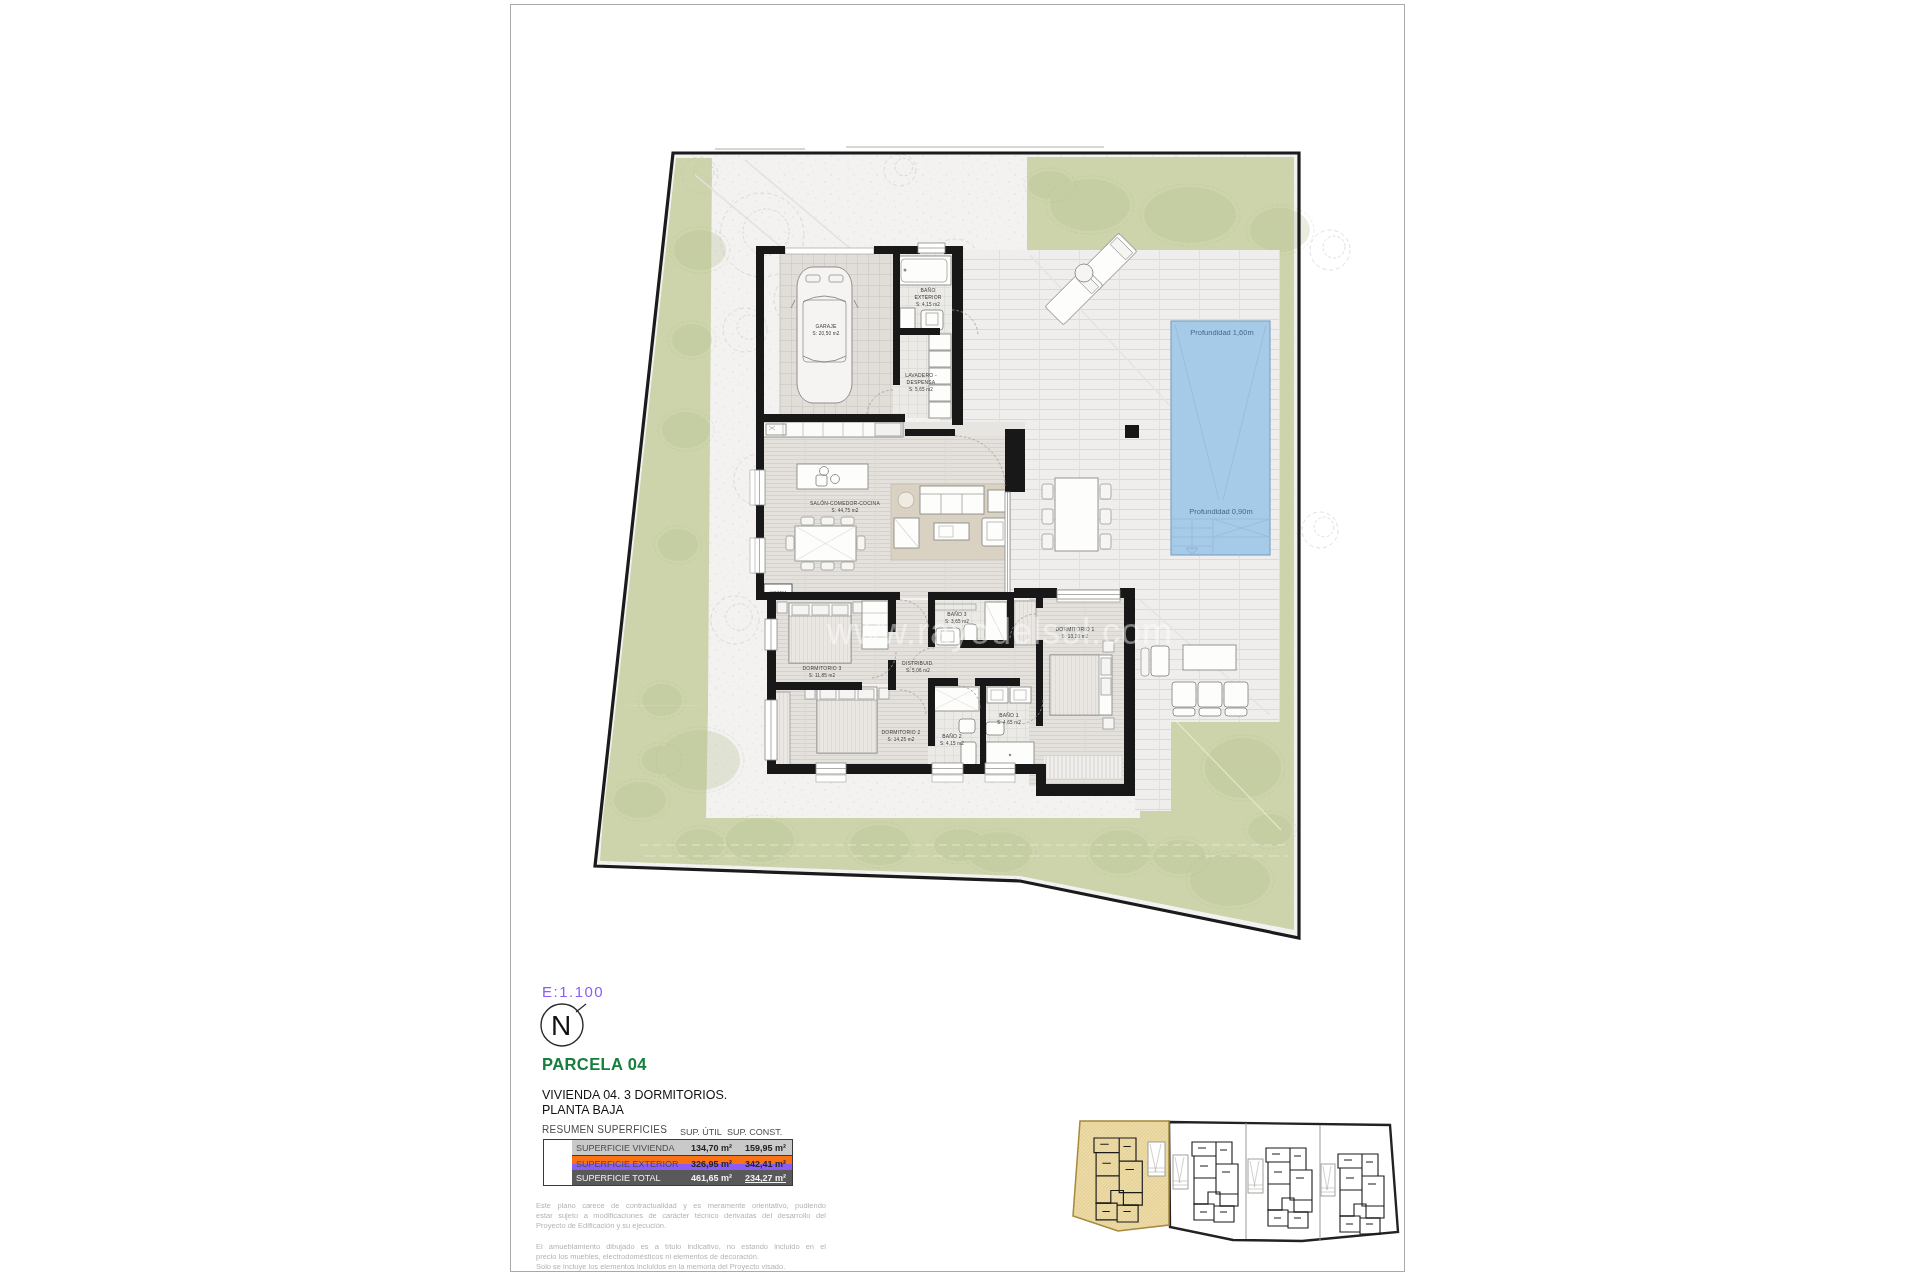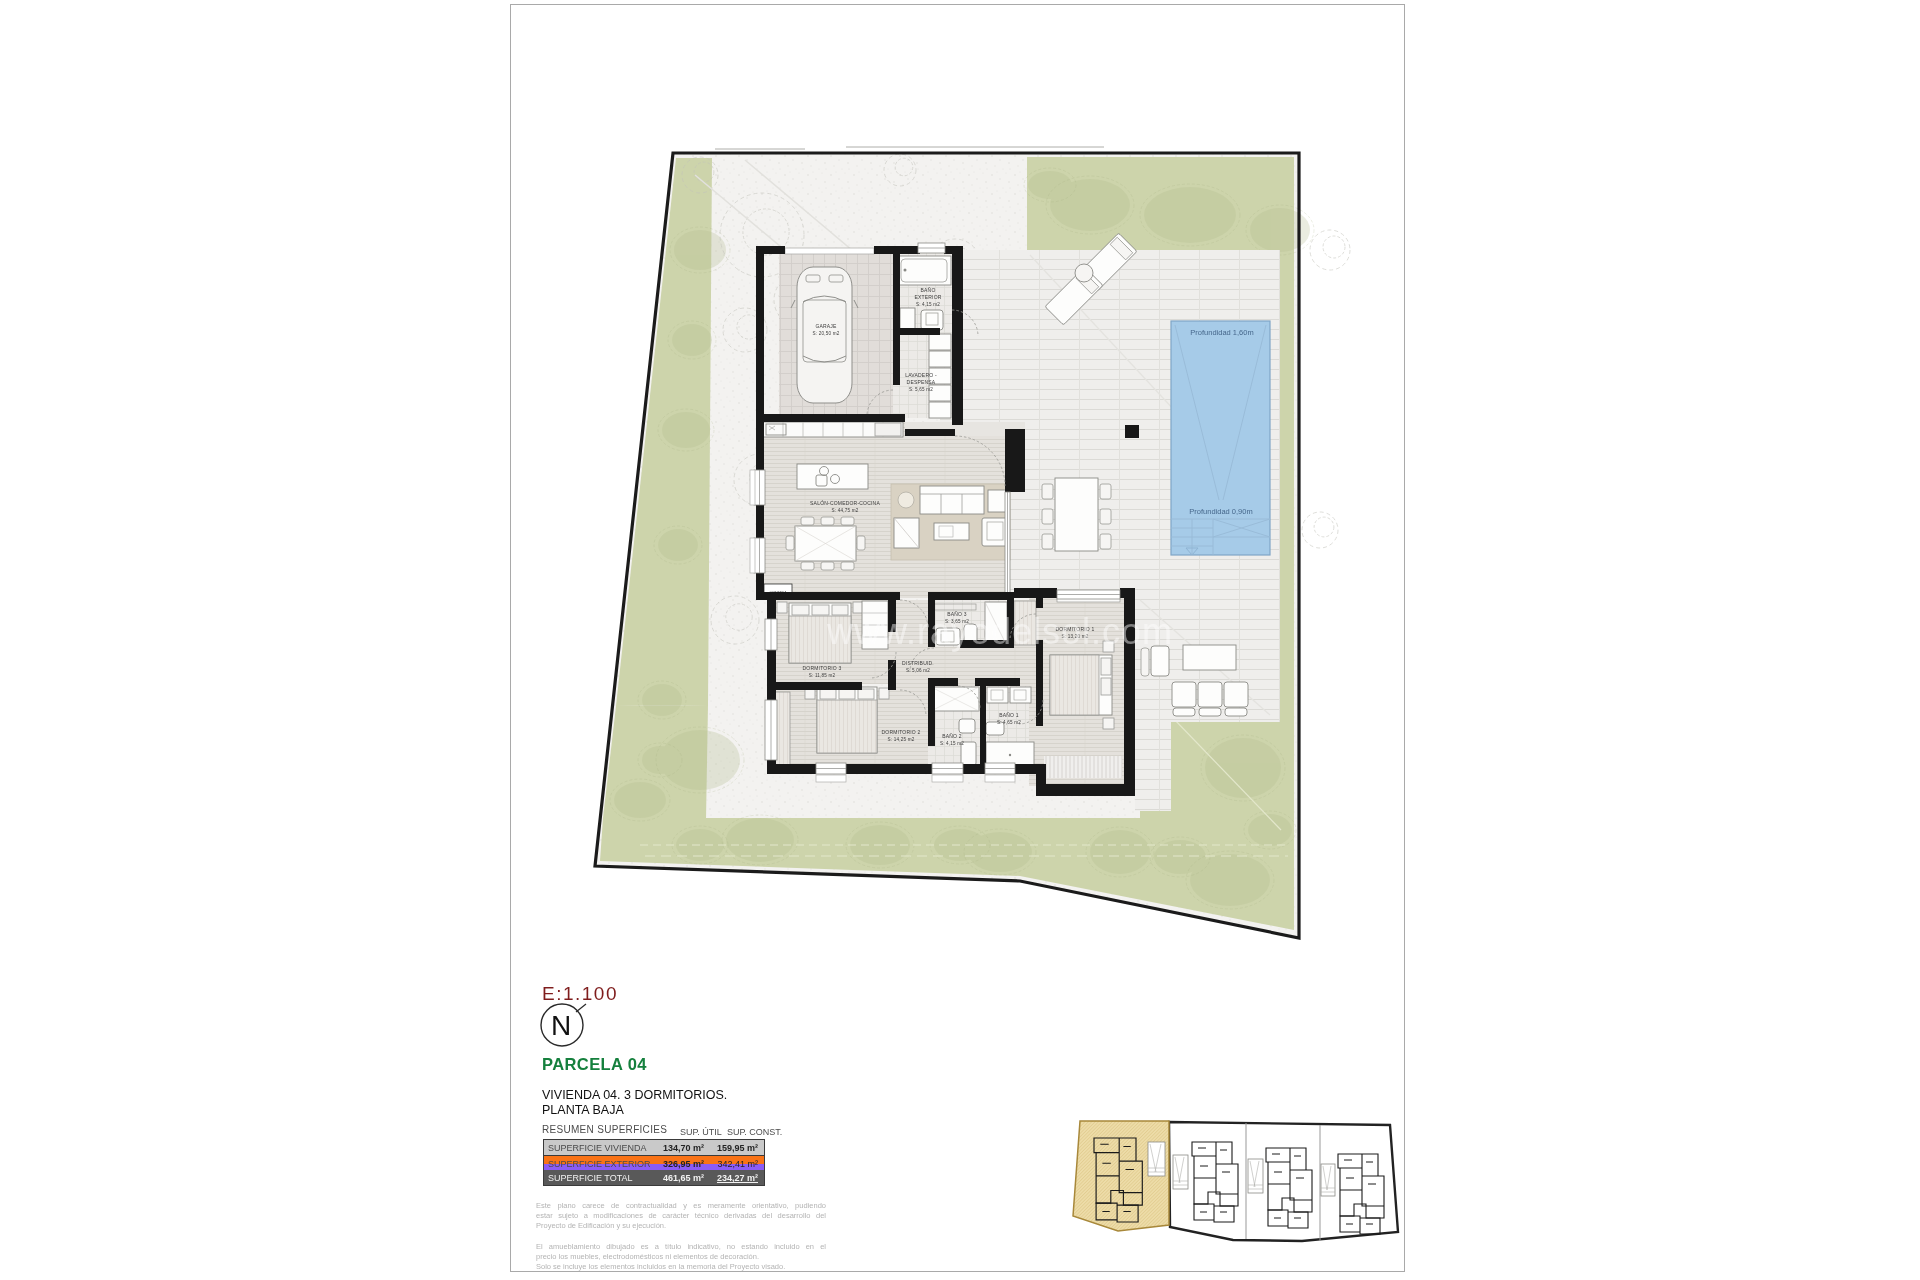--- a/index.html
+++ b/index.html
@@ -592,40 +592,40 @@
         <path d="M1321,1188 h14 M1321,1192 h14" stroke="#b0b0ac" stroke-width="0.6"></path>
 </g>
 
 <g>
 <circle cx="562" cy="1025" r="21" fill="none" stroke="#2a2a2a" stroke-width="1.4"></circle>
 <text x="561" y="1035" font-size="28" fill="#111" text-anchor="middle" font-family="Liberation Sans, sans-serif">N</text>
 <path d="M576,1012 L586,1004" stroke="#2a2a2a" stroke-width="1.2"></path>
 </g>
 </svg>
 
-<div class="abs" style="left:542px;top:983px;font-size:19px;letter-spacing:1.5px;color:#7f1d1d;">E:1.100</div>
+<div class="abs" style="left:542px;top:983px;font-size:15px;letter-spacing:1.5px;color:#8b5cf6;">E:1.100</div>
 
 <div class="abs" style="left:542px;top:1055px;font-size:16.5px;font-weight:bold;color:#15803d;letter-spacing:0.4px;">PARCELA 04</div>
 
 <div class="abs" style="left:542px;top:1088px;font-size:12.5px;color:#111;line-height:15px;">VIVIENDA 04. 3 DORMITORIOS.<br>PLANTA BAJA</div>
 
 <div class="abs" style="left:542px;top:1124px;font-size:10px;color:#4c4c4c;letter-spacing:0.3px;">RESUMEN SUPERFICIES</div>
 <div class="abs" style="left:680px;top:1127px;font-size:9px;color:#4c4c4c;">SUP. ÚTIL</div>
 <div class="abs" style="left:727px;top:1127px;font-size:9px;color:#4c4c4c;">SUP. CONST.</div>
 
-<div class="abs" style="left:543px;top:1139px;width:222px;border:1.4px solid #3a3a3a;font-size:9px;">
+<div class="abs" style="left:543px;top:1139px;width:250px;border:1.4px solid #3a3a3a;font-size:9px;padding-left:28px;">
 <div style="height:15px;background:#c9c9c9;color:#4a4a4a;position:relative;">
         <span style="position:absolute;left:4px;top:3px;">SUPERFICIE VIVIENDA</span>
         <span style="position:absolute;right:60px;top:3px;color:#222;font-weight:bold;">134,70 m²</span>
         <span style="position:absolute;right:6px;top:3px;color:#222;font-weight:bold;">159,95 m²</span>
       </div>
 <div style="height:15px;background:#f97316;color:#4a4a4a;position:relative;border-top:1px solid #3a3a3a;border-bottom:6px solid #8b5cf6;">
         <span style="position:absolute;left:4px;top:3px;">SUPERFICIE EXTERIOR</span>
         <span style="position:absolute;right:60px;top:3px;color:#222;font-weight:bold;">326,95 m²</span>
-        <span style="position:absolute;right:6px;top:3px;color:#222;font-weight:normal;">342,41 m²</span>
+        <span style="position:absolute;right:6px;top:3px;color:#222;font-weight:bold;">342,41 m²</span>
       </div>
 <div style="height:15px;background:#595959;color:#f2f2f2;position:relative;">
         <span style="position:absolute;left:4px;top:3px;">SUPERFICIE TOTAL</span>
         <span style="position:absolute;right:60px;top:3px;font-weight:bold;">461,65 m²</span>
         <span style="position:absolute;right:6px;top:3px;font-weight:bold;text-decoration:underline;">234,27 m²</span>
       </div>
 </div>
 
 <div class="abs" style="left:536px;top:1201px;width:290px;font-size:7.5px;line-height:9.8px;color:#b4b4b4;">
 <div style="text-align:justify;text-align-last:justify;">Este plano carece de contractualidad y es meramente orientativo, pudiendo</div>

